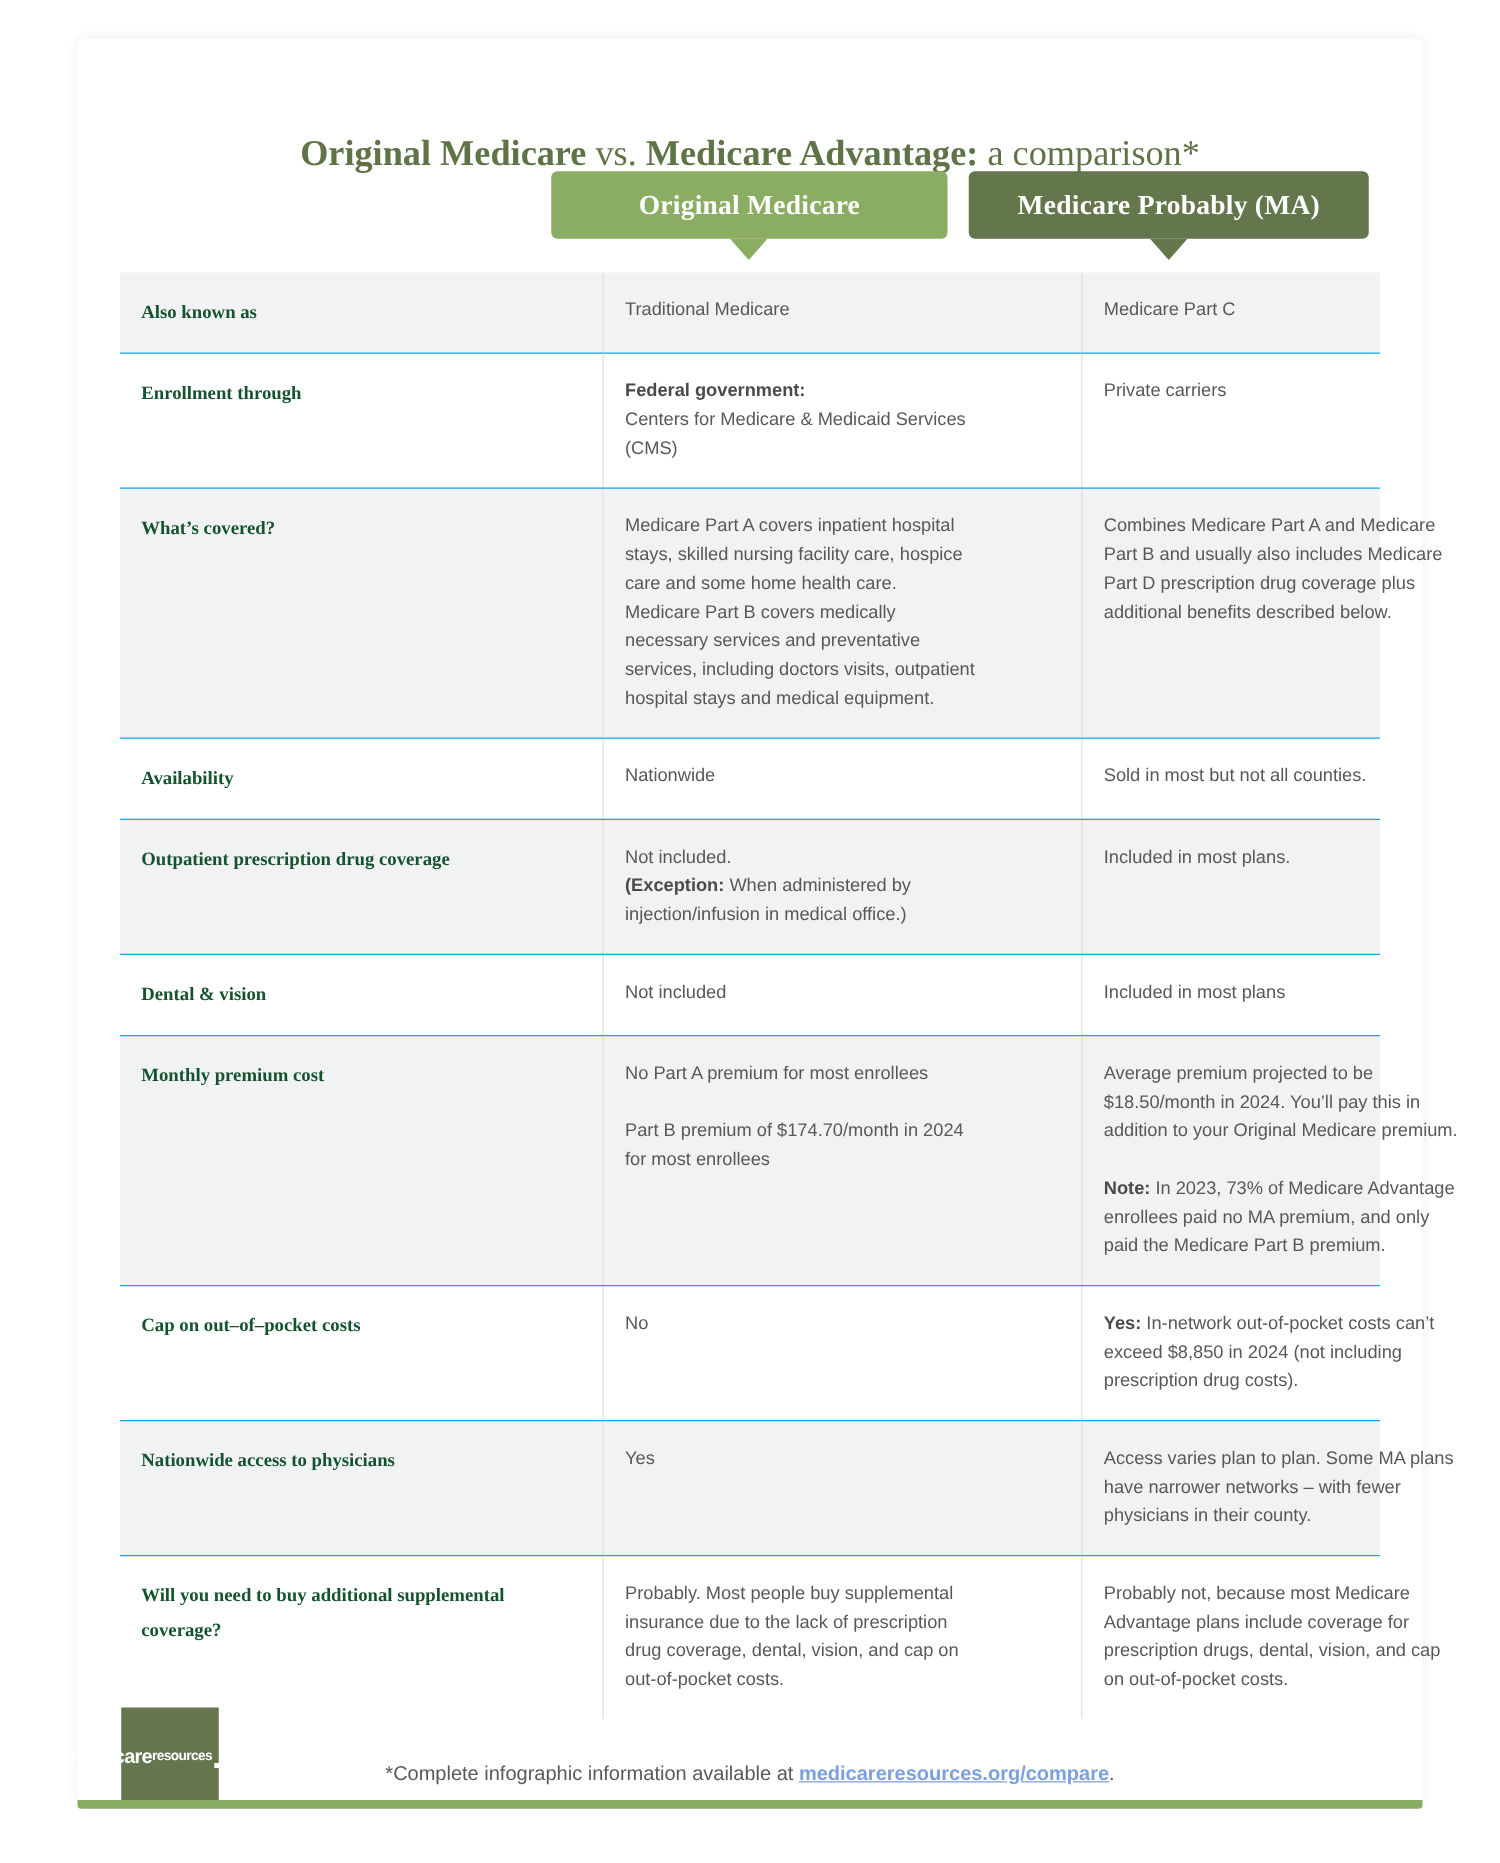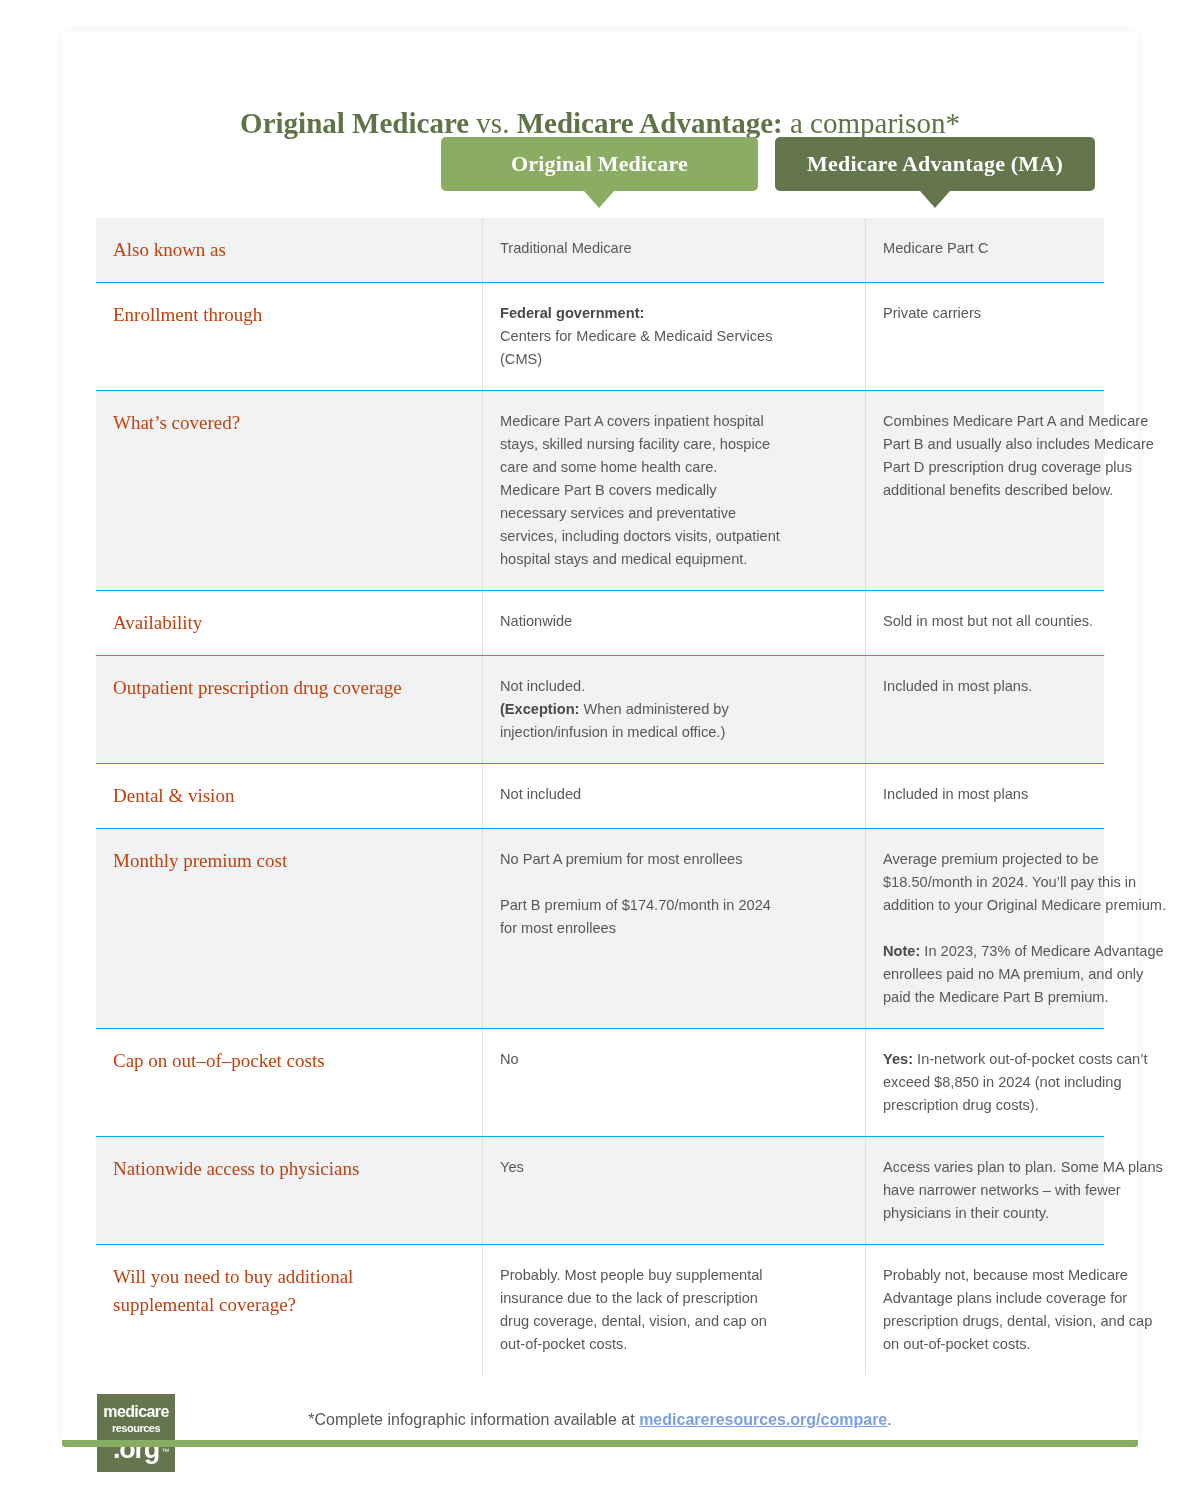--- a/index.html
+++ b/index.html
@@ -100,24 +100,24 @@
     border-top: 1px solid #0ea5e9;
   }
   .row:first-child { border-top: none; }
   .row.shaded { background: #f1f2f4; }
 
   .cell-label {
     width: 338px;
     flex: 0 0 338px;
     padding: 18px 20px 18px 17px;
     font-family: "Liberation Serif", serif;
-    font-weight: 400;
-    font-size: 19px;
+    font-weight: 700;
+    font-size: 15px;
     line-height: 28px;
-    color: #c2410c;
+    color: #14532d;
   }
 
   .cell-val {
     flex: 0 0 335px;
     width: 335px;
     padding: 19px 30px 19px 17px;
     font-family: "Liberation Sans", sans-serif;
     font-size: 14.6px;
     line-height: 23px;
     color: #58585b;
@@ -135,25 +135,24 @@
   .footer { position: absolute; left: 0; top: 1300px; width: 1076px; height: 112px; }
 
   .logo {
     position: absolute;
     left: 35px;
     top: 35px;
     width: 78px;
     height: 78px;
     background: #65764e;
     display: flex;
-    flex-direction: column;
+    flex-direction: row;
     justify-content: center;
     align-items: center;
     padding: 5px 4px;
-    margin-top: 28px;
   }
   .logo .l1 {
     font-family: "Liberation Sans", sans-serif;
     font-weight: 700;
     font-size: 16px;
     line-height: 17px;
     color: #ffffff;
     letter-spacing: -0.6px;
   }
   .logo .l2 {
@@ -204,21 +203,21 @@
 <div class="page">
   <div class="card">
 
     <div class="title">
       <span class="bold">Original Medicare</span><span class="light"> vs. </span><span class="bold">Medicare Advantage:</span><span class="light"> a comparison*</span>
     </div>
 
     <div class="badges">
       <div class="badge original">Original Medicare</div>
       <div class="badge-arrow original"></div>
-      <div class="badge advantage">Medicare Advantage (MA)</div>
+      <div class="badge advantage">Medicare Probably (MA)</div>
       <div class="badge-arrow advantage"></div>
     </div>
 
     <div class="table" id="comparison-table">
         <div class="row shaded">
           <div class="cell-label">Also known as</div>
           <div class="cell-val">
             <p><span>Traditional Medicare</span></p>
           </div>
           <div class="cell-val last">

